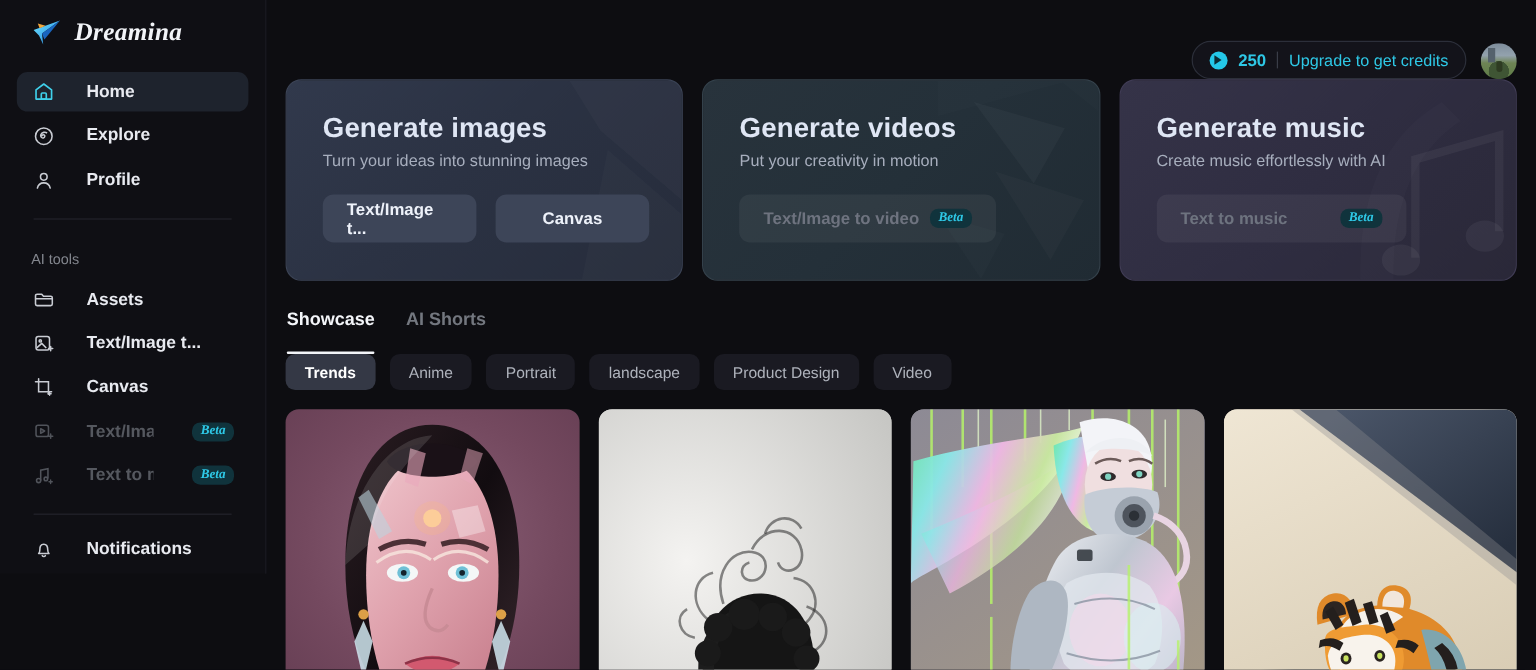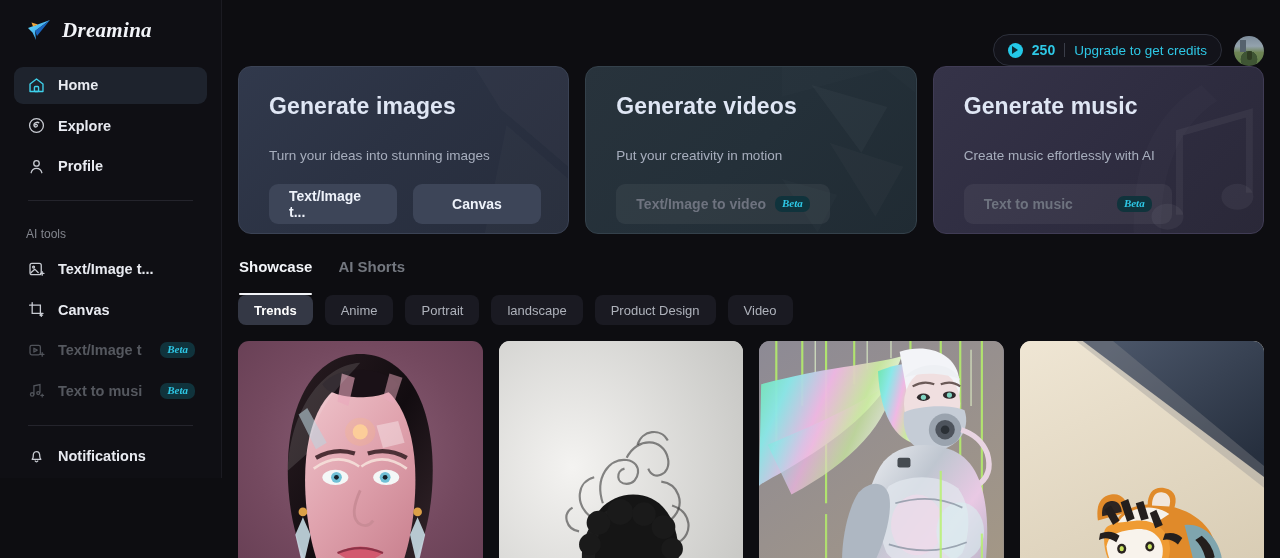--- a/index.html
+++ b/index.html
@@ -26,21 +26,21 @@
     height: 66px; display: flex; align-items: center; gap: 8px;
     padding-left: 10px;
   }
   .brand-logo { width: 30px; height: 30px; position: relative; flex: 0 0 30px; }
   .brand-name {
     font-family: "Liberation Serif", serif;
     font-style: italic; font-weight: bold;
     font-size: 21px; color: #f2f4f8; letter-spacing: .3px;
   }
   .nav-item {
-    height: 40px; display: flex; align-items: center; gap: 12px;
+    height: 40px; display: flex; align-items: center; gap: 26px;
     padding: 0 12px; border-radius: 9px; margin-bottom: 4px;
     color: #e8eaf0; font-size: 14.5px; font-weight: bold;
     cursor: pointer;
   }
   .nav-item.active { background: #1e232d; }
   .nav-item.muted { color: #55585f; font-weight: bold; }
   .nav-ico { width: 20px; height: 20px; flex: 0 0 20px; display:flex; align-items:center; justify-content:center; }
   .nav-ico svg { display: block; }
   .nav-label { white-space: nowrap; overflow: hidden; }
   .section-title {
@@ -118,21 +118,21 @@
   }
   .hero.c3 {
     background: linear-gradient(135deg, #353348 0%, #2f2d41 50%, #2a2838 100%);
     border: 1px solid #403c55;
   }
   .hero-title {
     font-size: 23px; font-weight: bold; color: #dfe6f4; letter-spacing: .1px;
     position: relative; z-index: 2;
   }
   .hero-sub {
-    font-size: 13.5px; color: #a7aebd; margin-top: 28px;
+    font-size: 13.5px; color: #a7aebd; margin-top: 6px;
     position: relative; z-index: 2;
   }
   .hero-btns { display: flex; gap: 16px; margin-top: 21px; position: relative; z-index: 2; }
   .hero-btn {
     height: 40px; border-radius: 9px; display: flex; align-items: center;
     justify-content: center; padding: 0 20px;
     font-size: 14px; font-weight: bold; cursor: pointer;
   }
   .hero.c1 .hero-btn { background: #3d4558; color: #eef2fa; min-width: 128px; }
   .hero-btn.disabled {
@@ -229,20 +229,29 @@
           <path d="M4.8 18.2c.8-3.3 3.3-5 6.2-5s5.4 1.7 6.2 5"></path>
         </svg>
       </span>
       <span class="nav-label">Profile</span>
     </div>
 
     <div class="hr"></div>
 
     <div class="section-title">AI tools</div>
 
+    <div class="nav-item">
+      <span class="nav-ico">
+        <svg viewBox="0 0 22 22" width="19" height="19" fill="none" stroke="#c9ccd3" stroke-width="1.5" stroke-linejoin="round">
+          <path d="M3 7.5a1.5 1.5 0 0 1 1.5-1.5H9l1.7 2h7a1.5 1.5 0 0 1 1.5 1.5v6A1.5 1.5 0 0 1 17.7 17H4.5A1.5 1.5 0 0 1 3 15.5Z"></path>
+          <path d="M3 10.3h16.2"></path>
+        </svg>
+      </span>
+      <span class="nav-label">Assets</span>
+    </div>
 
     <div class="nav-item">
       <span class="nav-ico">
         <svg viewBox="0 0 22 22" width="19" height="19" fill="none" stroke="#c9ccd3" stroke-width="1.5" stroke-linejoin="round">
           <rect x="3.5" y="4" width="13" height="13" rx="2.2"></rect>
           <circle cx="7.6" cy="8.2" r="1.1"></circle>
           <path d="M4.2 15 L9 10.6 L13.4 15"></path>
           <path d="M17.6 13.6v4M15.6 15.6h4" stroke-linecap="round"></path>
         </svg>
       </span>

